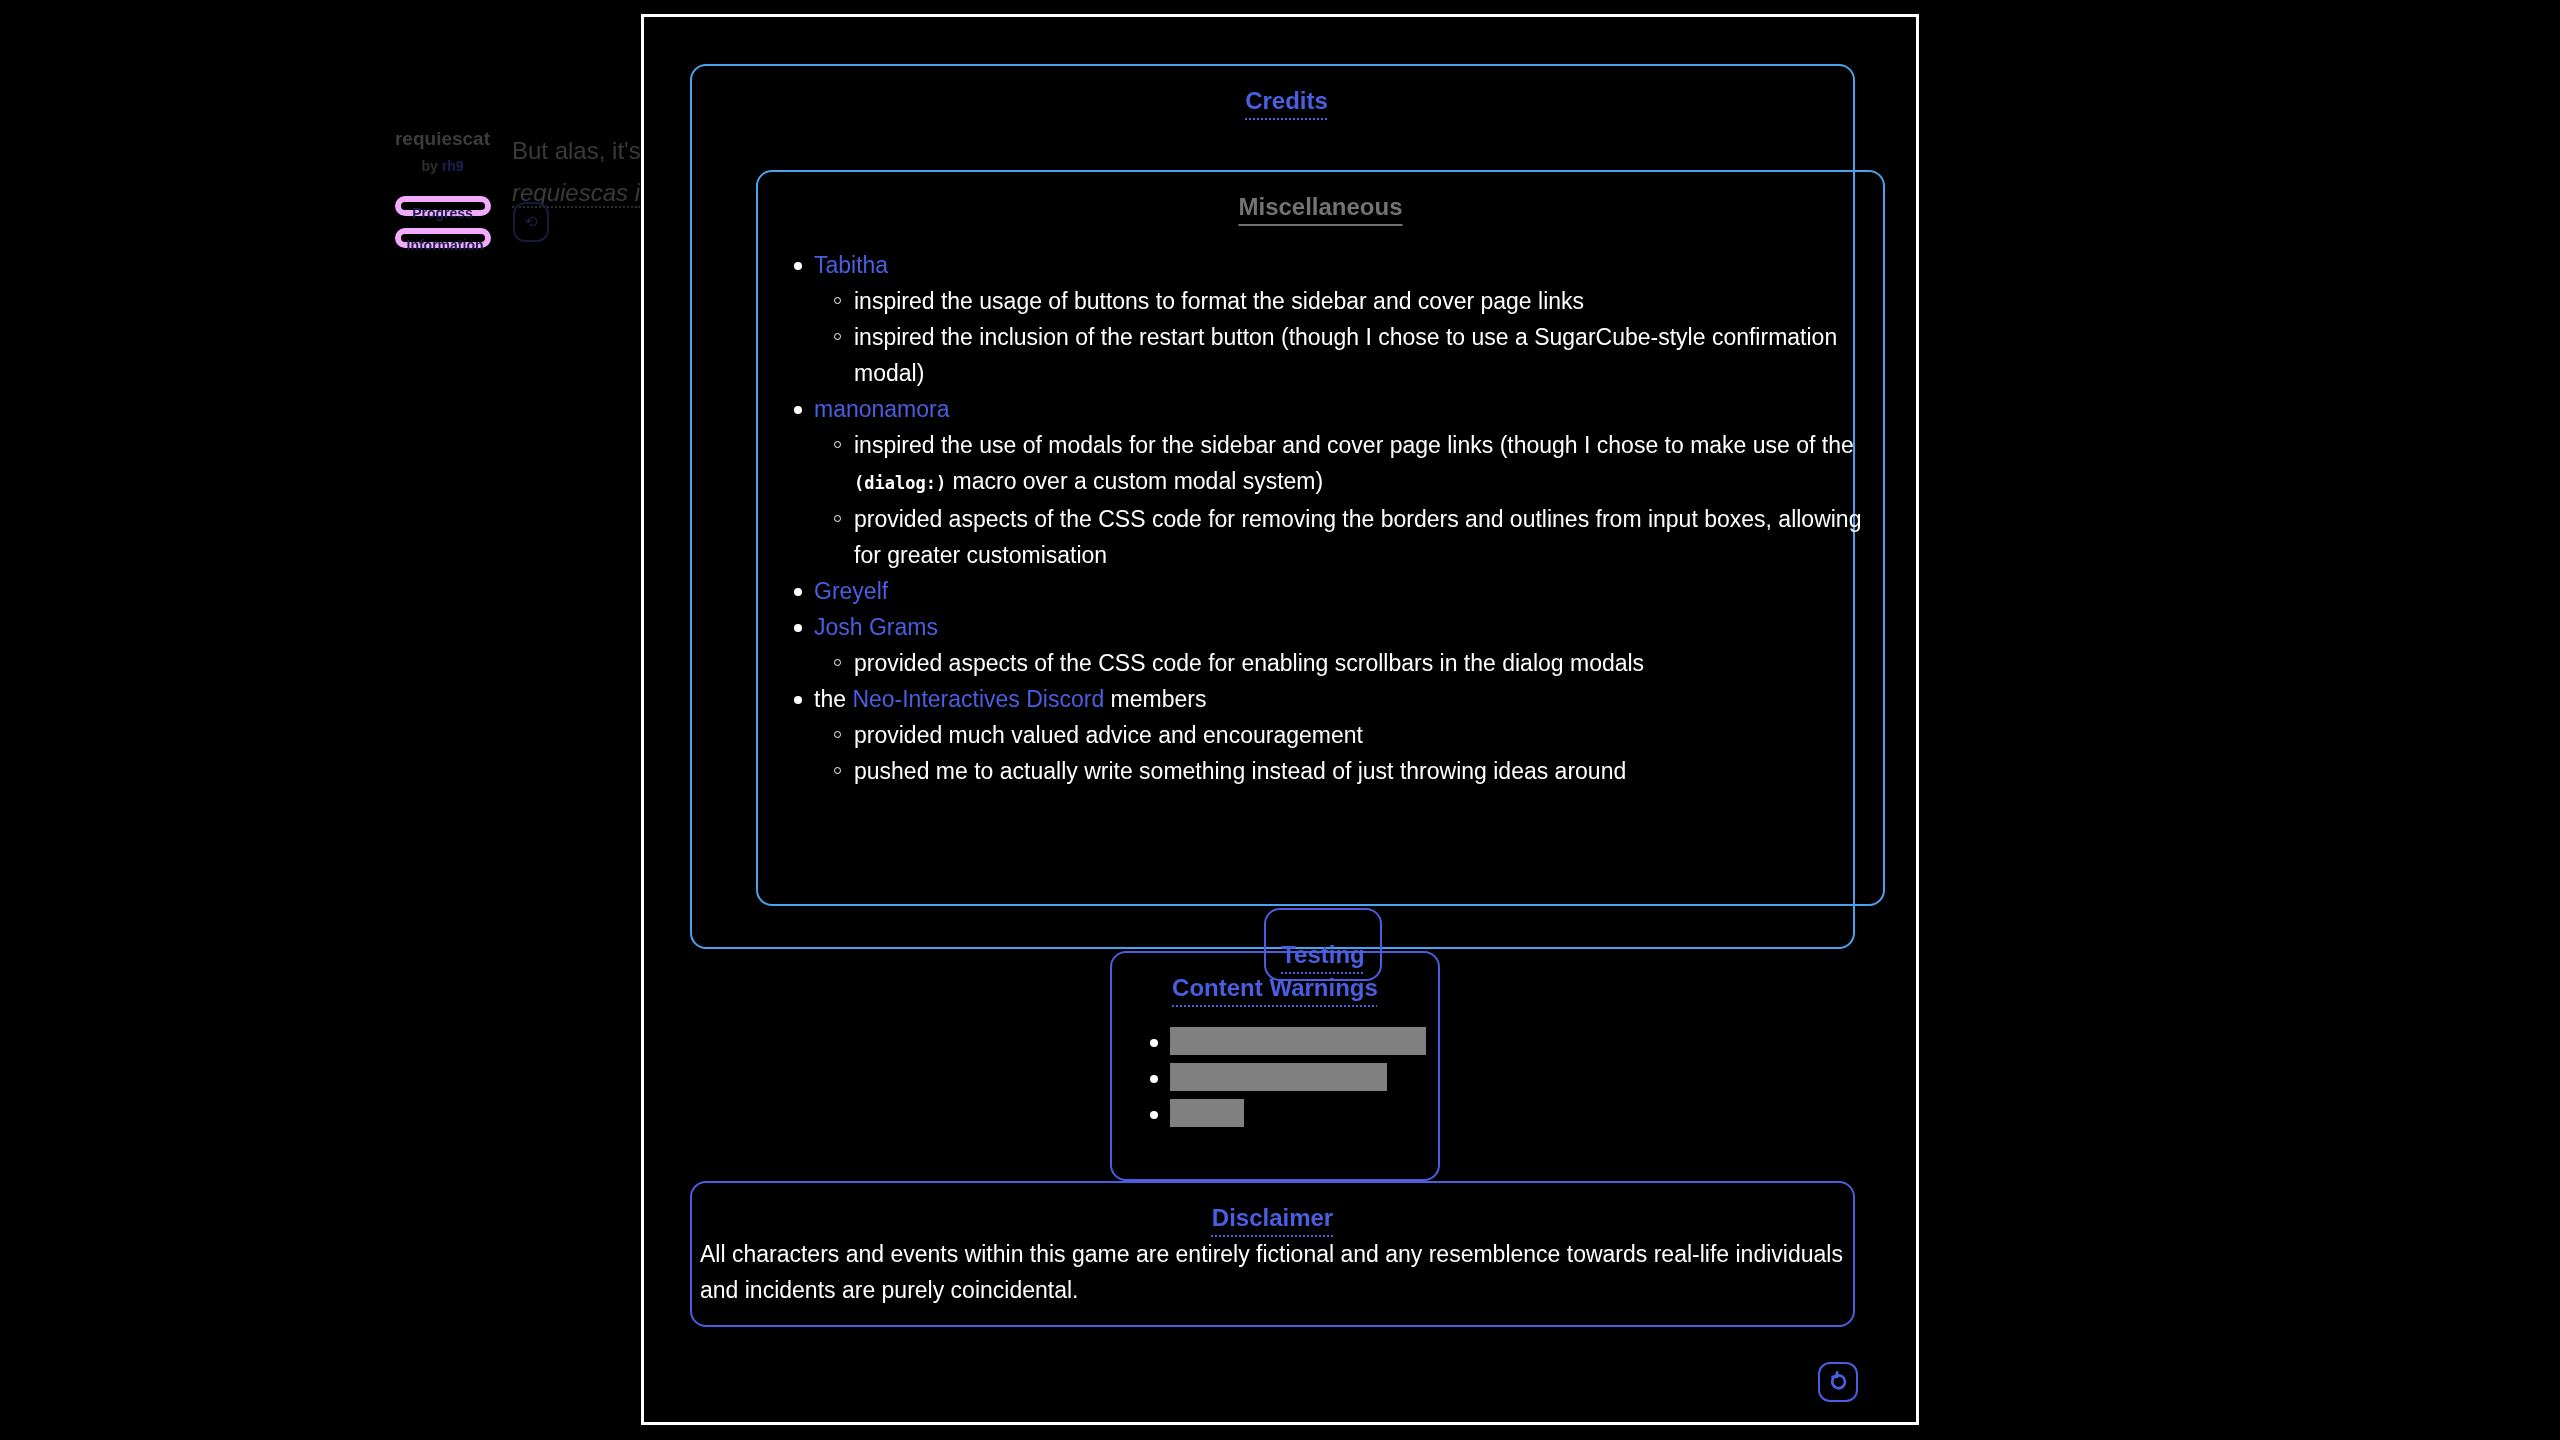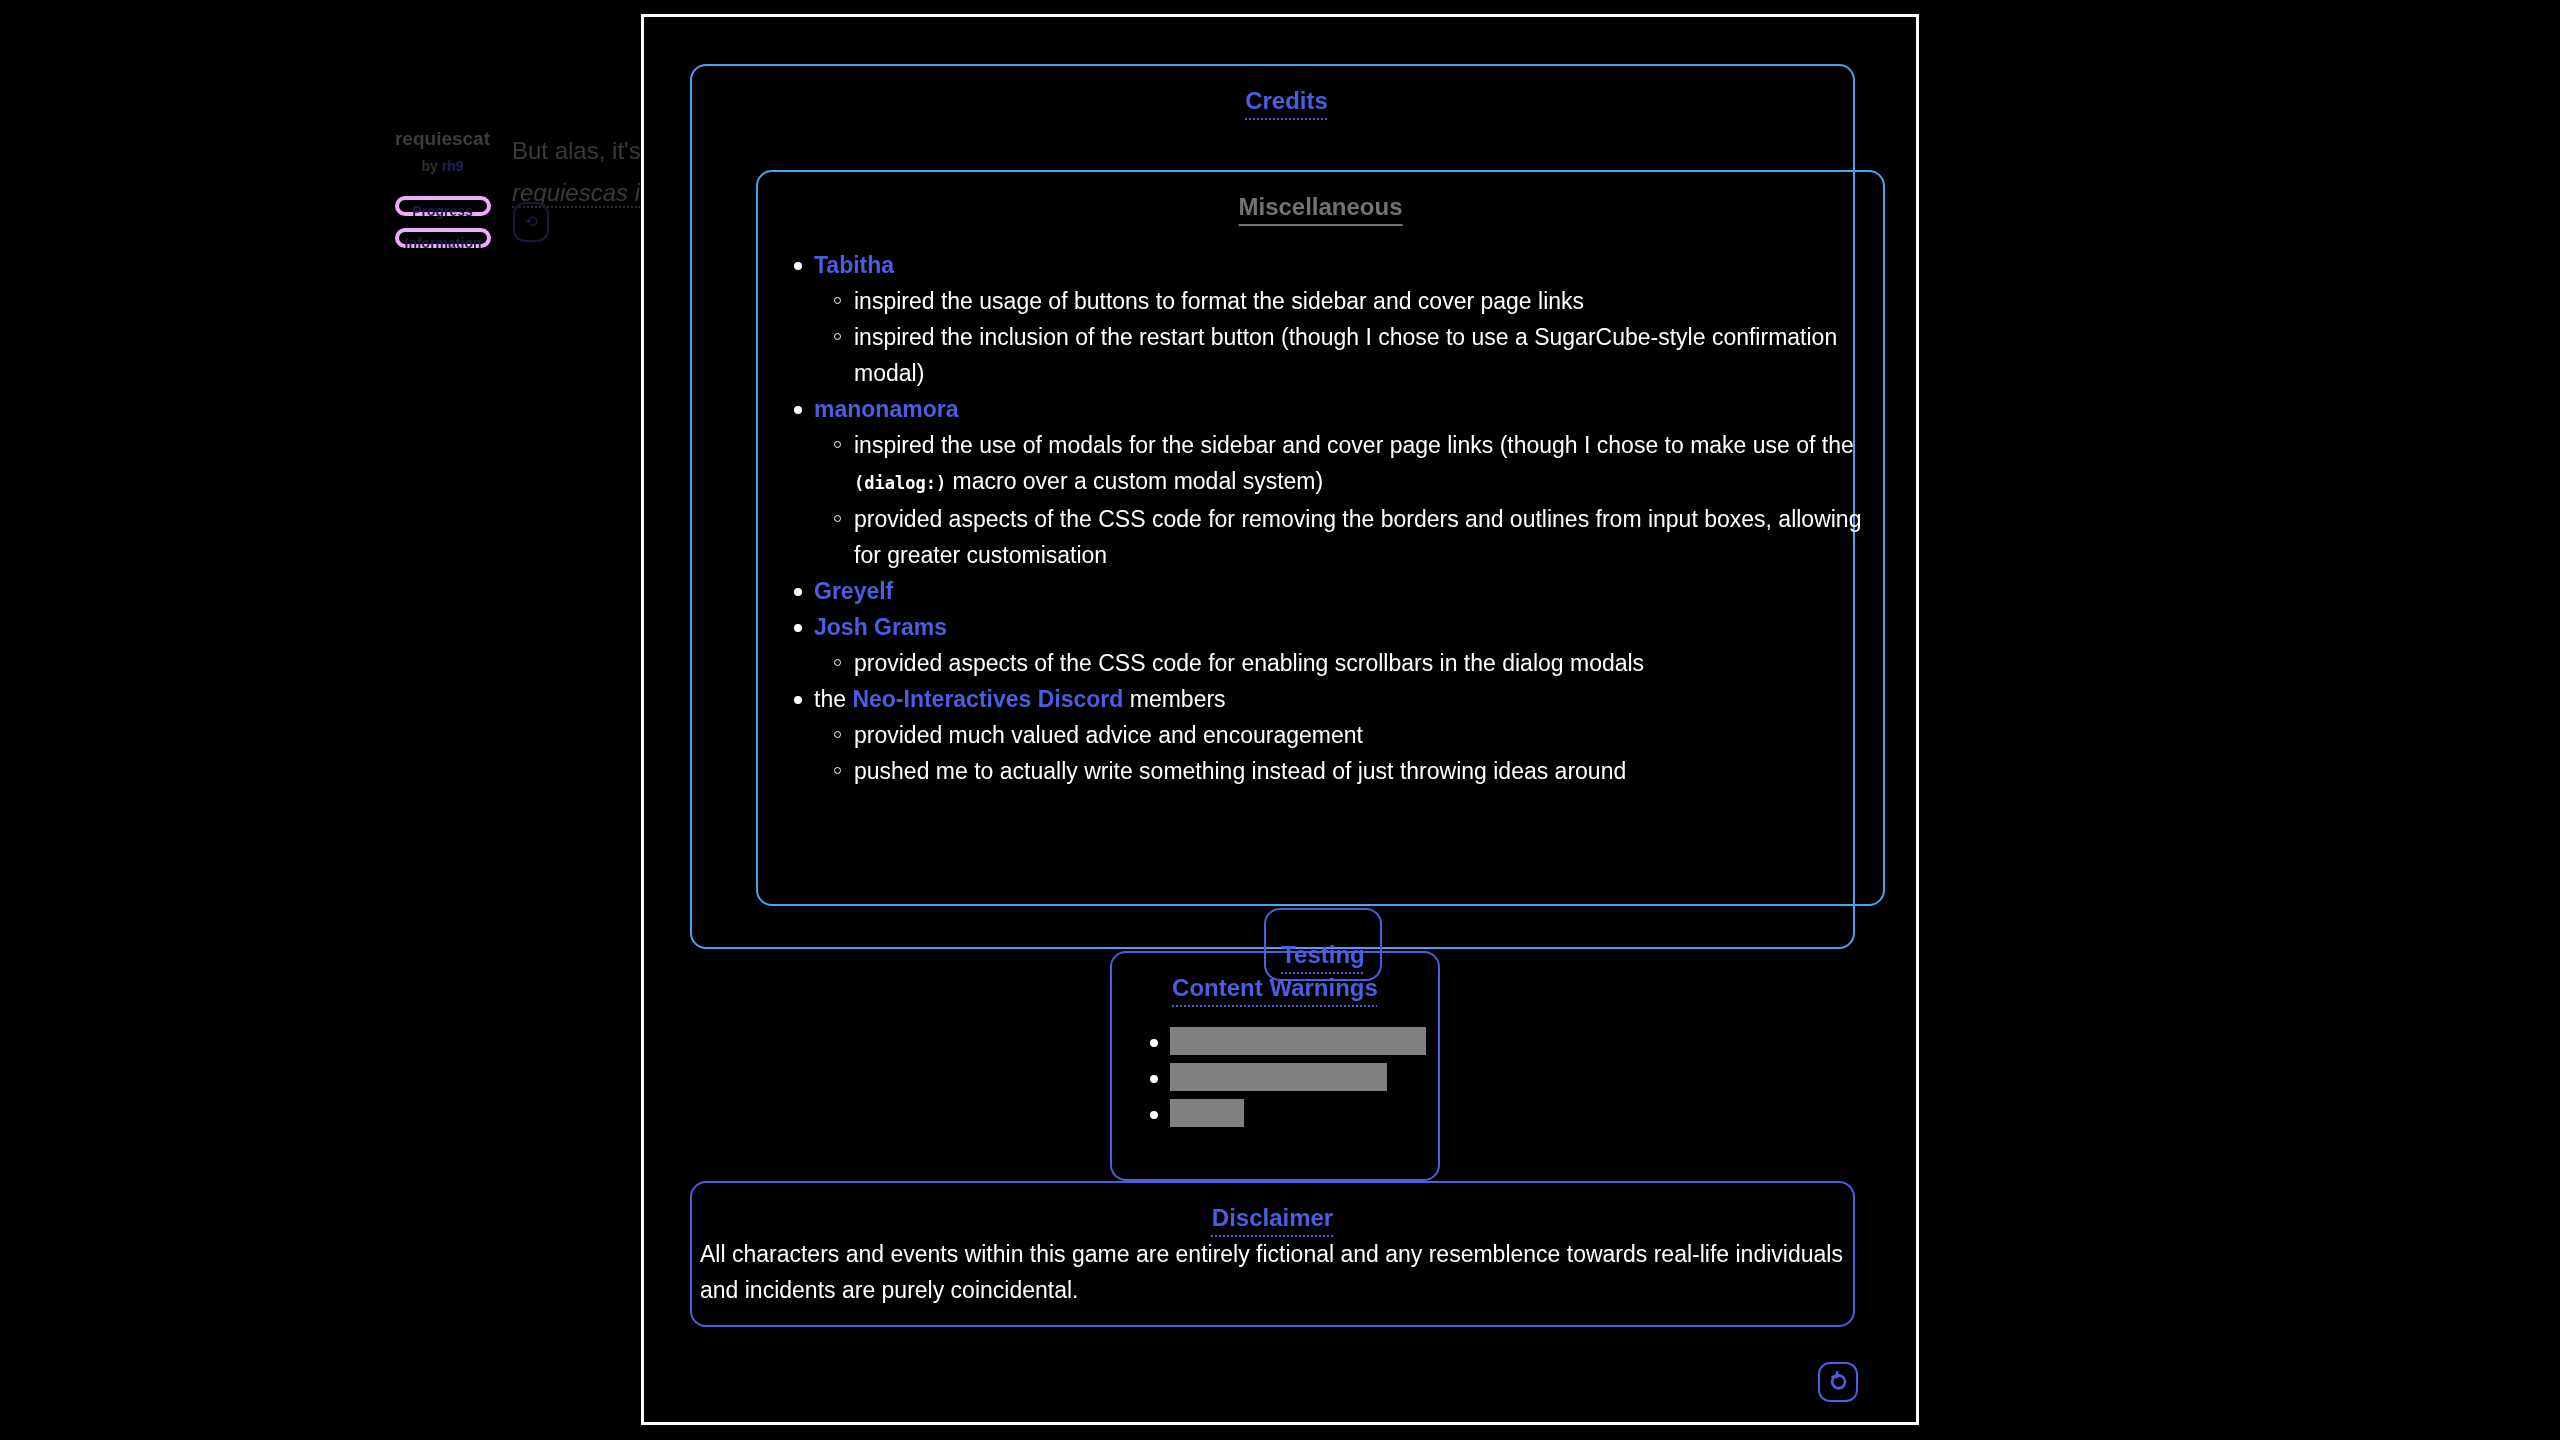--- a/index.html
+++ b/index.html
@@ -7,21 +7,21 @@
       width:2560px; height:1440px; background:#000; position:relative; overflow:hidden;
       font-family:"Liberation Sans", "DejaVu Sans", sans-serif; color:#fff;
     }
     
     .bg-sidebar { position:absolute; left:380px; top:128px; width:125px; text-align:center; }
     .bg-title { font-weight:bold; font-size:19px; color:#3c3c3c; }
     .bg-by { font-weight:bold; font-size:14px; color:#2f2f2f; margin-top:8px; }
     .bg-by .author { color:#1e2252; }
     .bg-btn {
       display:block; margin:22px auto 0; width:96px; height:20px; line-height:20px;
-      border:4px solid #f0abfc; border-radius:12px; color:#1b1f4a; font-weight:bold; font-size:14px;
+      border:6px solid #f0abfc; border-radius:12px; color:#1b1f4a; font-weight:bold; font-size:14px;
       background:transparent;
     }
     .bg-btn + .bg-btn { margin-top:12px; }
     .bg-passage { position:absolute; left:512px; top:130px; font-size:24px; color:#3a3a3a; line-height:42px; width:128px; overflow:hidden; white-space:nowrap; }
     .bg-passage .italic { font-style:italic; border-bottom:2px dotted #2c2c2c; }
     .bg-undo {
       position:absolute; left:513px; top:202px; width:32px; height:36px; border:2px solid #171a3d; border-radius:12px;
       color:#1b1f4a; font-size:16px; text-align:center; line-height:36px;
     }
 
@@ -44,21 +44,21 @@
     #credits { left:46px; top:47px; width:1165px; height:885px;padding-left:28px; }
     #credits > .heading { margin-top:21px; }
     #misc { left:64px; top:104px; width:1129px; height:736px; }
     #misc > .heading { margin-top:21px; }
 
     ul.top { list-style:none; margin:26px 0 0 0; padding:0 0 0 56px; font-size:23px; line-height:36px; }
     ul.top > li { position:relative; }
     ul.top > li::before {
       content:""; position:absolute; left:-20px; top:15px; width:8px; height:8px; border-radius:50%; background:#fff;
     }
-    .person { color:#4a5ee0; font-weight:bold; text-decoration:none; cursor:pointer; }
+    .person { color:#4a5ee0; font-weight:normal; text-decoration:none; cursor:pointer; }
     ul.sub { list-style:none; margin:0; padding:0 12px 0 40px; }
     ul.sub > li { position:relative; }
     ul.sub > li::before {
       content:""; position:absolute; left:-20px; top:14px; width:7px; height:7px; border-radius:50%;
       border:1.5px solid #fff; box-sizing:border-box;
     }
     code { font-family:"DejaVu Sans Mono", monospace; font-size:17px; font-weight:bold; }
 
     #testing { left:572px; top:842px; width:118px; height:73px; }
     #testing > .heading { margin-top:31px; }

